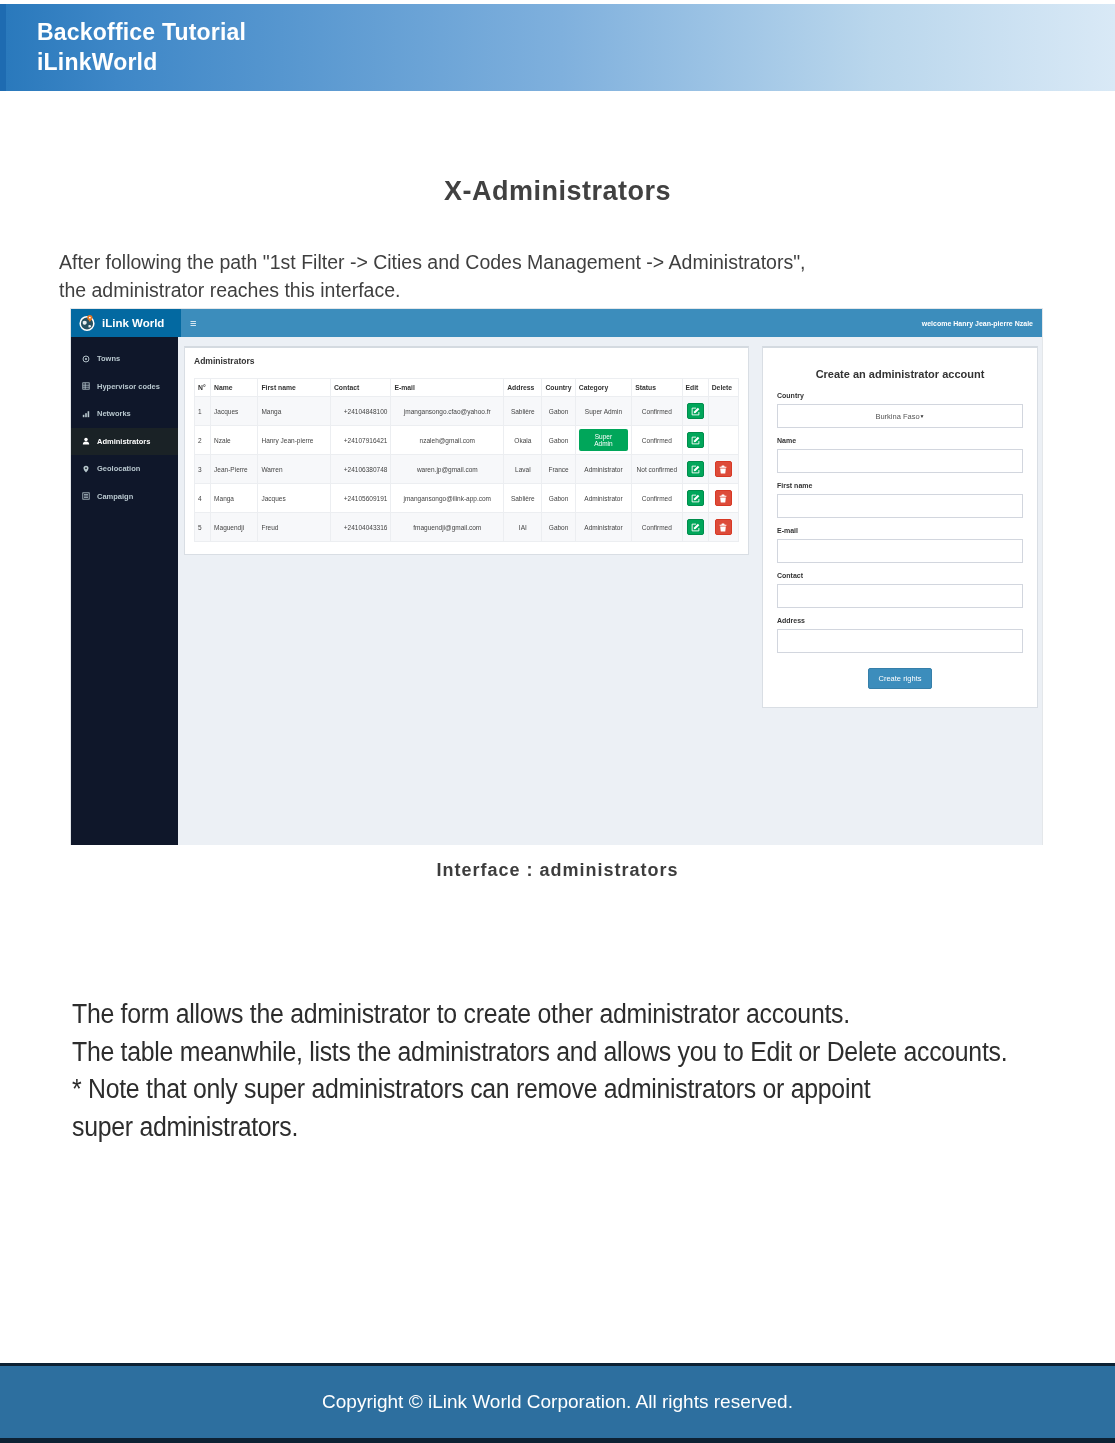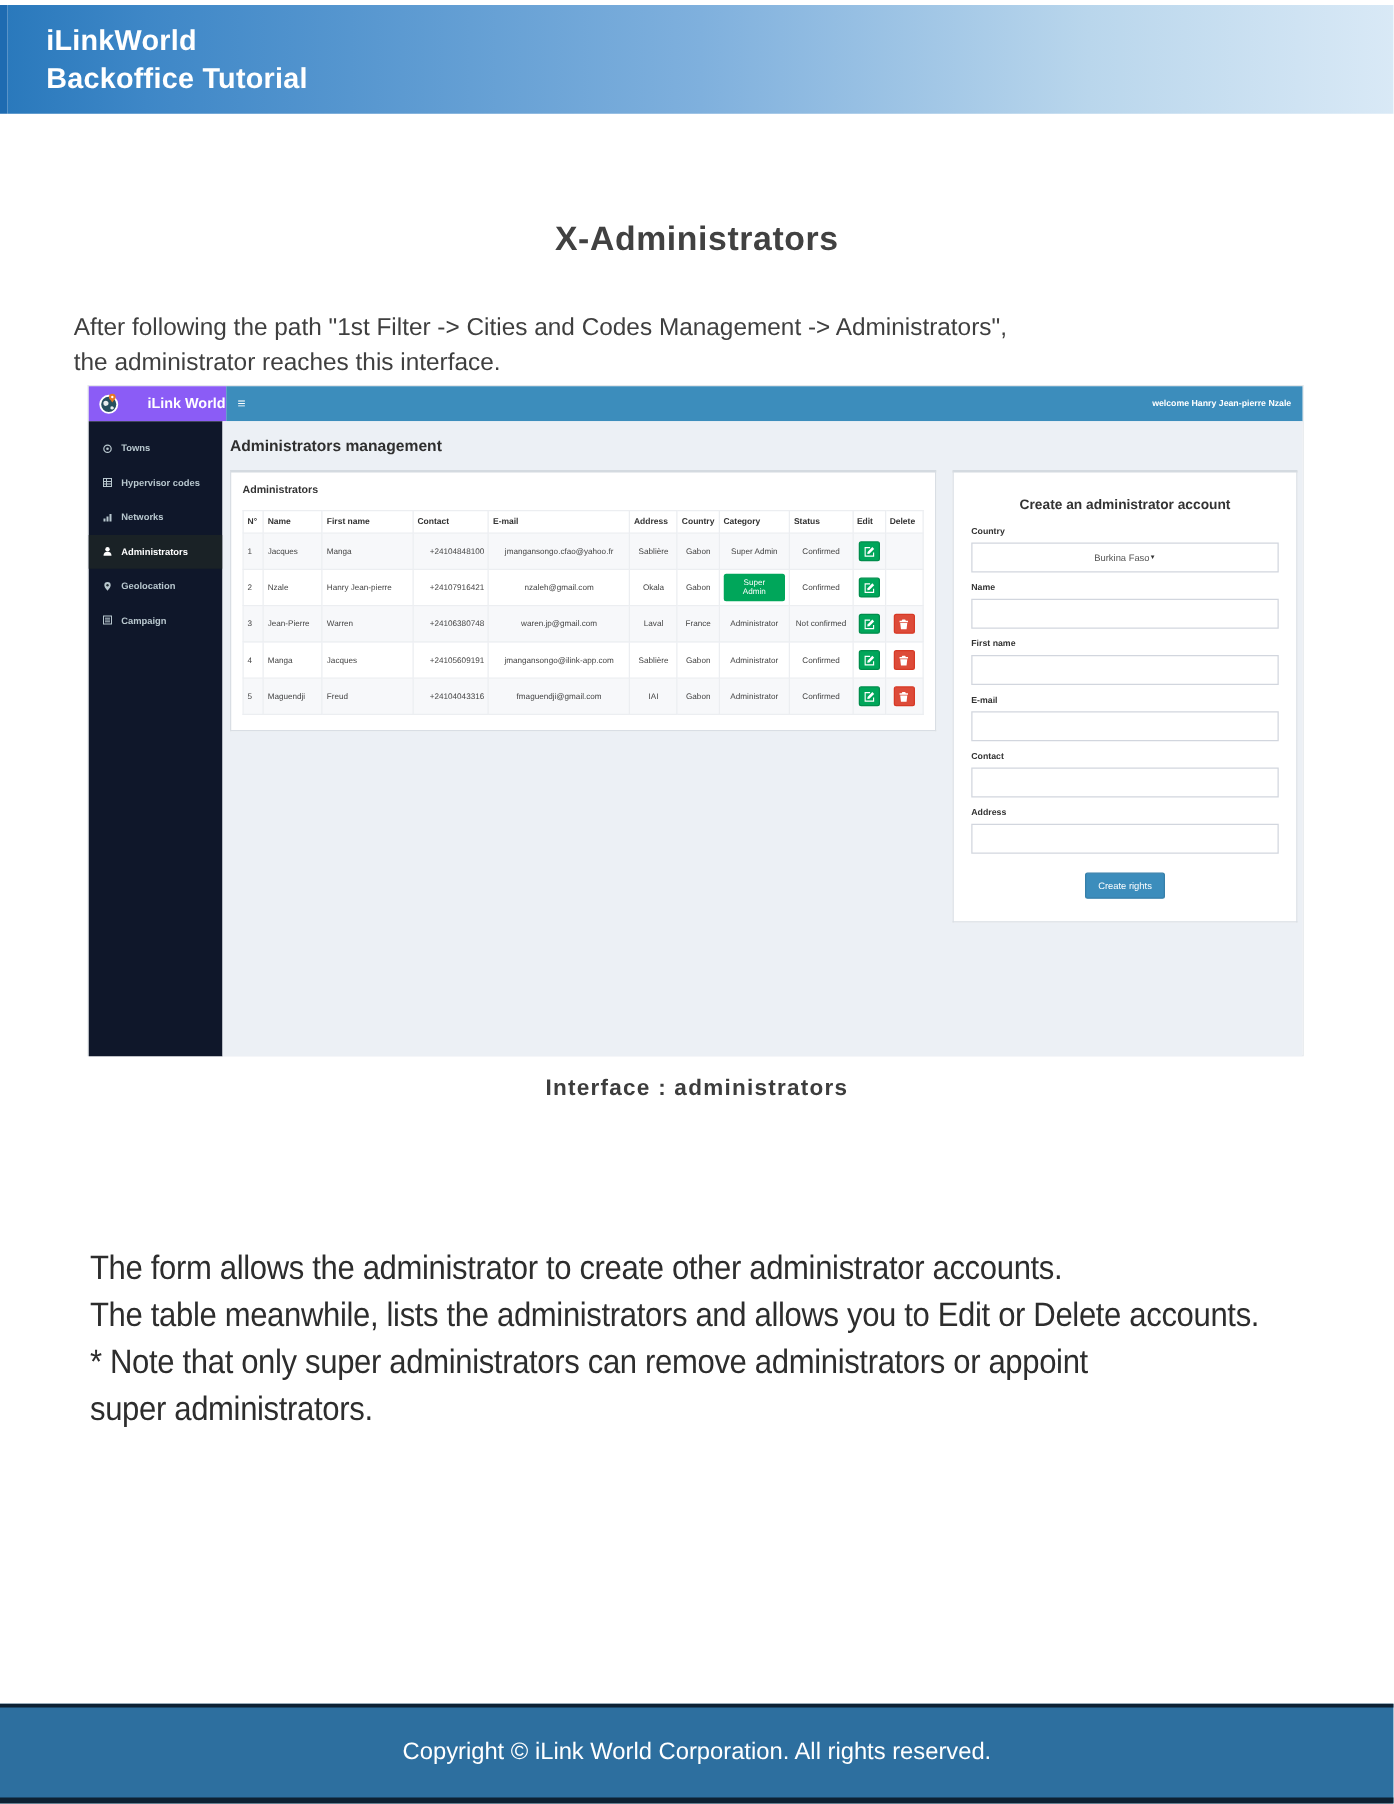--- a/index.html
+++ b/index.html
@@ -28,21 +28,21 @@
 
   
   .footer { position:absolute; top:1363px; left:0; width:1115px; height:80px;
     background:#2d6f9f; border-top:3px solid #0d2133; border-bottom:5px solid #0d2133;
     display:flex; align-items:center; justify-content:center; color:#fff; font-size:19px; }
 
   
   .screenshot { position:absolute; top:308px; left:70px; width:973px; height:537px;
     border:1px solid #e4e7ea; font-family:"Liberation Sans", sans-serif; }
   .ss-topbar { display:flex; height:28px; }
-  .ss-logo { width:110px; background:#8b5cf6; display:flex; align-items:center; gap:22px; padding-left:7px; }
+  .ss-logo { width:110px; background:#0369a1; display:flex; align-items:center; gap:6px; padding-left:7px; }
   .ss-brand { color:#fff; font-weight:bold; font-size:11.5px; }
   .ss-nav { flex:1; background:#3c8dbc; display:flex; align-items:center; justify-content:space-between; padding:0 9px; }
   .menu-toggle { color:#fff; font-size:11px; cursor:pointer; }
   .welcome { color:#fff; font-size:7px; font-weight:bold; }
 
   .ss-body { display:flex; height:508px; }
   .ss-sidebar { width:110px; background:#0f172a; padding-top:8px; }
   .ss-item { height:27.5px; display:flex; align-items:center; gap:7px; padding-left:11px;
     color:#b8c7ce; font-size:7.5px; font-weight:600; cursor:pointer; }
   .ss-item.active { background:#1a2226; color:#fff; }
@@ -87,22 +87,22 @@
   .btn-create { display:block; margin:15px auto 0 auto; background:#3c8dbc; border:1px solid #367fa9;
     color:#fff; font-size:7.5px; padding:5px 10px; border-radius:2px; cursor:pointer;
     font-family:"Liberation Sans", sans-serif; }
 </style>
 </head>
 <body>
 
 <div class="page">
 
   <div class="banner">
+    <div class="banner-line">Backoffice Tutorial</div>
     <div class="banner-line">iLinkWorld</div>
-    <div class="banner-line">Backoffice Tutorial</div>
   </div>
 
   <div class="doc-heading">X-Administrators</div>
 
   <div class="intro">
     <div>After following the path "1st Filter -&gt; Cities and Codes Management -&gt; Administrators",</div>
     <div>the administrator reaches this interface.</div>
   </div>
 
   <div class="screenshot">
@@ -169,21 +169,20 @@
             <rect x="1" y="1" width="8" height="8" fill="none" stroke="currentColor" stroke-width="1"></rect>
             <line x1="2.5" y1="3.2" x2="7.5" y2="3.2" stroke="currentColor" stroke-width="1"></line>
             <line x1="2.5" y1="5" x2="7.5" y2="5" stroke="currentColor" stroke-width="1"></line>
             <line x1="2.5" y1="6.8" x2="7.5" y2="6.8" stroke="currentColor" stroke-width="1"></line>
           </svg>
           <span>Campaign</span>
         </div>
       </div>
 
       <div class="ss-main">
-        <div class="ss-page-title">Administrators management</div>
 
         <div class="ss-columns">
           <div class="ss-panel table-panel">
             <div class="panel-title">Administrators</div>
             <table class="admins">
               <thead>
                 <tr>
                   <th class="col-num">N°</th>
                   <th class="col-name">Name</th>
                   <th class="col-first">First name</th>

